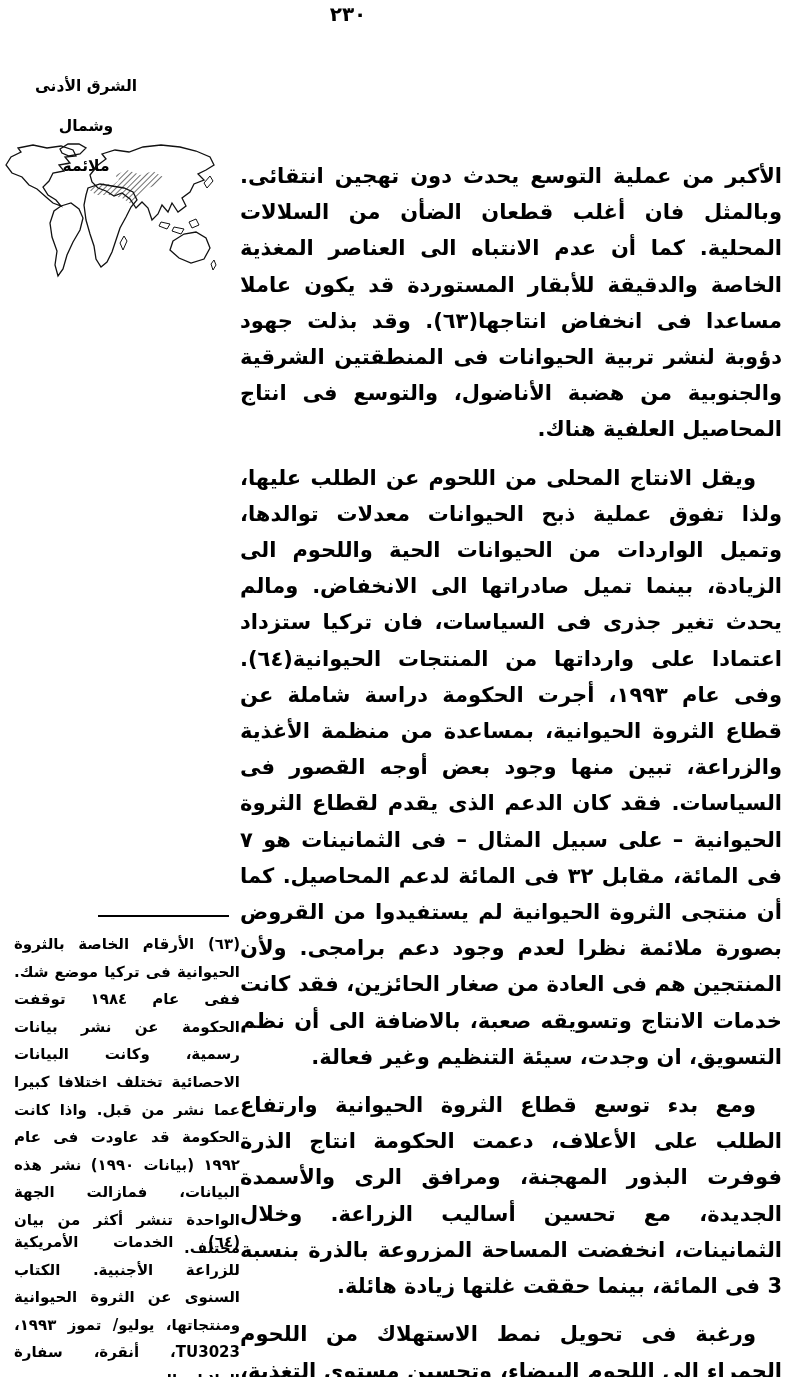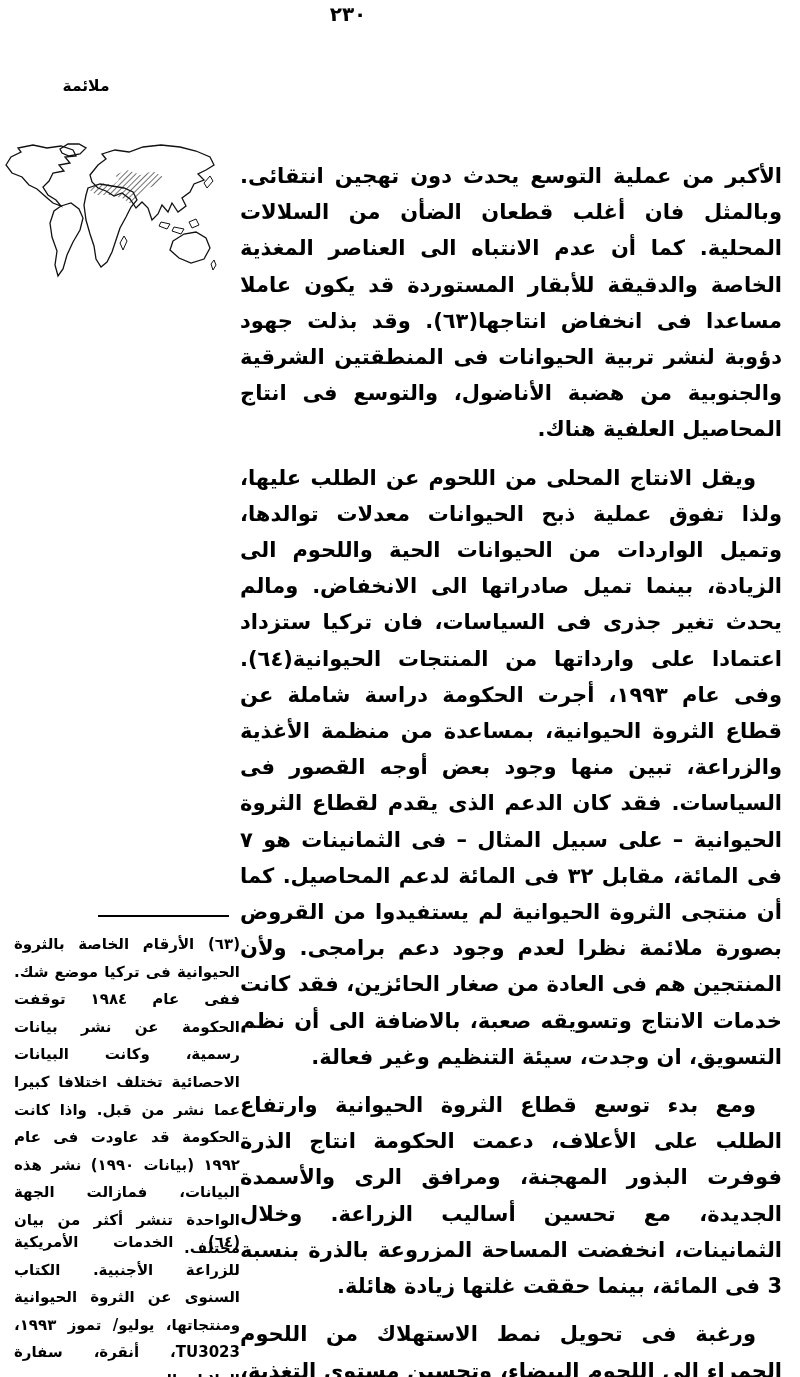--- a/index.html
+++ b/index.html
@@ -35,20 +35,21 @@
   }
   .fn63{top:931px;}
   .fn64{top:1229px;}
 </style>
 </head>
 <body>
 
 <div class="page-number">٢٣٠</div>
 
 <div class="region-title">
+  <div>الشرق الأدنى وشمال</div>
   <div>ملائمة</div>
 </div>
 
 <svg class="world-map" width="214" height="137" viewBox="0 0 214 137" aria-hidden="true">
   <defs>
     <pattern id="hatch" width="4" height="4" patternUnits="userSpaceOnUse" patternTransform="rotate(45)">
       <line x1="0" y1="0" x2="0" y2="4" stroke="#333" stroke-width="1.4"></line>
     </pattern>
   </defs>
   <path d="M84,46 L98,41 L110,43 L116,38 L112,33 L124,28 L138,33 L150,29 L160,35 L154,43 L142,47 L136,55 L128,62 L119,56 L106,53 L93,53 Z" fill="url(#hatch)" stroke="none"></path>

